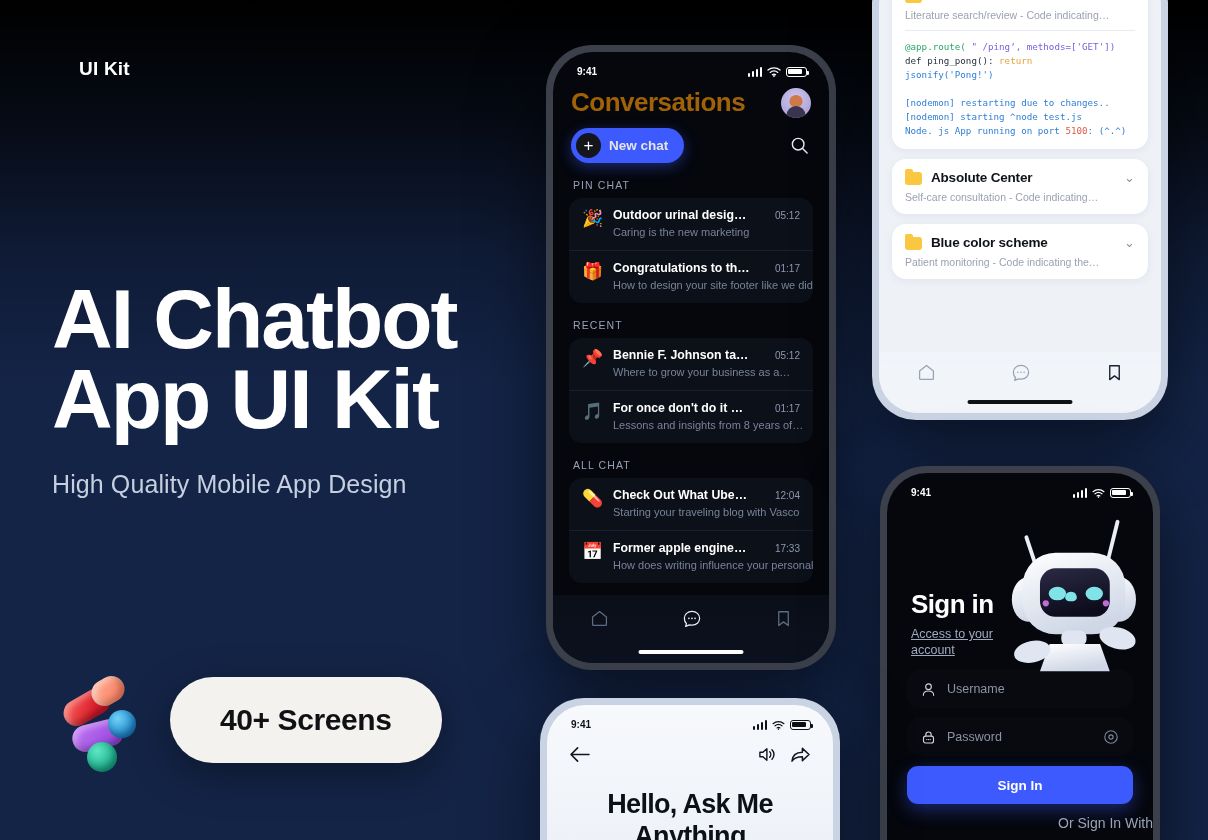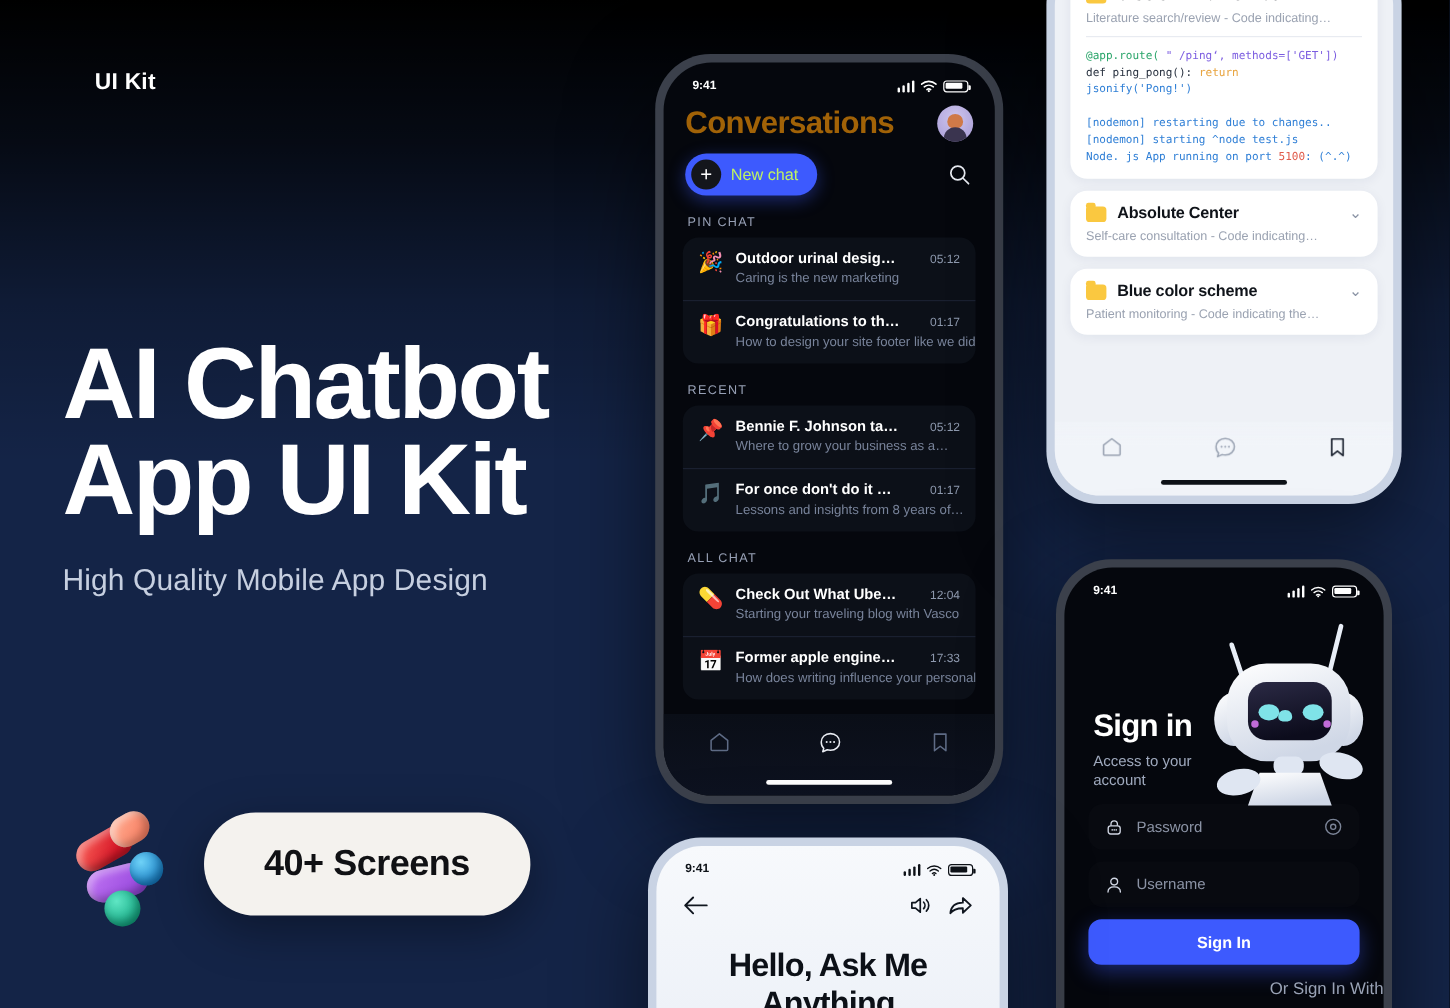--- a/index.html
+++ b/index.html
@@ -103,21 +103,21 @@
   .newchat{
     display:flex; align-items:center; gap:8px;
     background:#3d5afe; border-radius:30px; padding:5px 16px 5px 5px;
     box-shadow:0 4px 14px rgba(61,90,254,.4);
   }
   .newchat .plus{
     width:25px;height:25px;border-radius:50%;background:#14161c;
     display:flex;align-items:center;justify-content:center;color:#fff;font-size:17px;line-height:1;
     flex:none;
   }
-  .newchat span.lbl{ color:#bef264; font-size:13.5px; font-weight:normal;}
+  .newchat span.lbl{ color:#e5e5e5; font-size:13.5px; font-weight:bold;}
   .sec-head{ color:#97a0b5; font-size:10.5px; letter-spacing:1.1px; padding:16px 20px 7px;}
   .chat-card{ margin:0 16px; background:#0c1018; border-radius:13px; overflow:hidden;}
   .chat-row{ display:flex; gap:11px; padding:10px 13px; align-items:flex-start;}
   .chat-row + .chat-row{ border-top:1px solid #1a2030;}
   .emo{ font-size:17px; line-height:1.3; flex:none; width:20px; text-align:center;}
   .chat-body{ flex:1; min-width:0;}
   .chat-top{ display:flex; justify-content:space-between; gap:8px; align-items:baseline;}
   .chat-title{ color:#fff; font-size:12.3px; font-weight:bold; white-space:nowrap; overflow:hidden; text-overflow:ellipsis;}
   .chat-time{ color:#8e99ae; font-size:10px; flex:none;padding-left:16px;}
   .chat-snip{ color:#78839a; font-size:11px; margin-top:3px; white-space:nowrap; overflow:hidden; text-overflow:ellipsis;}
@@ -165,21 +165,21 @@
   }
   .homebar-dark{ position:absolute; bottom:9px; left:50%; transform:translateX(-50%);
     width:105px; height:4px; border-radius:3px; background:#0d1117;}
 
   
   #phone-signin{ left:880px; top:466px; width:280px; height:430px; }
   .signin-wrap{ position:relative; height:100%; color:#fff;}
   .signin-hero{ position:relative; height:168px;}
   .signin-txt{ position:absolute; left:24px; bottom:12px; z-index:2;}
   .signin-txt h2{ font-size:26px; font-weight:bold; letter-spacing:-.6px;}
-  .signin-txt p{ font-size:12.5px; color:#9fa9bd; margin-top:6px; line-height:1.28; max-width:108px;}
+  .signin-txt p{ font-size:12.5px; color:#9fa9bd; margin-top:6px; line-height:1.28; max-width:108px;text-decoration:underline;}
   .robot{ position:absolute; right:4px; bottom:-6px; width:156px; height:160px;}
   .field{
     margin:0 20px 10px; background:#080a10; border-radius:12px; height:38px;
     display:flex; align-items:center; gap:11px; padding:0 14px;
   }
   .field .ph{ color:#8b93a5; font-size:12.5px; flex:1;}
   .btn-signin{
     margin:4px 20px 0; background:#3d5afe; border-radius:11px; height:38px;
     display:flex; align-items:center; justify-content:center;
     color:#fff; font-size:13.5px; font-weight:bold;
@@ -438,39 +438,39 @@
             <circle cx="116" cy="90" r="3.2" fill="#c06bd8"></circle>
             <rect x="70" y="118" width="26" height="16" rx="7" fill="#dfe6f2"></rect>
             <path d="M58 132h52l10 28H48l10-28Z" fill="url(#rb)"></path>
             <ellipse cx="40" cy="140" rx="19" ry="11" fill="#dfe6f2" transform="rotate(-12 40 140)"></ellipse>
             <ellipse cx="128" cy="126" rx="19" ry="11" fill="#dfe6f2" transform="rotate(14 128 126)"></ellipse>
           </svg>
         </div>
 
         <div class="field">
           <svg width="15" height="15" viewBox="0 0 18 18" fill="none">
+            <circle cx="9" cy="5.6" r="3.4" stroke="#cfd5e2" stroke-width="1.35"></circle>
+            <path d="M2.8 16c0-3.4 2.8-5.2 6.2-5.2s6.2 1.8 6.2 5.2" stroke="#cfd5e2" stroke-width="1.35" stroke-linecap="round"></path>
+          </svg>
+          <span class="ph">Username</span>
+        </div>
+
+        <div class="field">
+          <svg width="15" height="15" viewBox="0 0 18 18" fill="none">
             <rect x="3" y="7.4" width="12" height="8.2" rx="2.4" stroke="#cfd5e2" stroke-width="1.35"></rect>
             <path d="M5.8 7.4V5.6a3.2 3.2 0 0 1 6.4 0v1.8" stroke="#cfd5e2" stroke-width="1.35"></path>
             <circle cx="7" cy="11.5" r="0.8" fill="#cfd5e2"></circle>
               <circle cx="9" cy="11.5" r="0.8" fill="#cfd5e2"></circle>
               <circle cx="11" cy="11.5" r="0.8" fill="#cfd5e2"></circle>
           </svg>
           <span class="ph">Password</span>
           <svg width="16" height="16" viewBox="0 0 18 18" fill="none">
             <circle cx="9" cy="9" r="7" stroke="#7b8497" stroke-width="1.3"></circle>
             <circle cx="9" cy="9" r="2.4" stroke="#7b8497" stroke-width="1.3"></circle>
           </svg>
-        </div>
-
-        <div class="field">
-          <svg width="15" height="15" viewBox="0 0 18 18" fill="none">
-            <circle cx="9" cy="5.6" r="3.4" stroke="#cfd5e2" stroke-width="1.35"></circle>
-            <path d="M2.8 16c0-3.4 2.8-5.2 6.2-5.2s6.2 1.8 6.2 5.2" stroke="#cfd5e2" stroke-width="1.35" stroke-linecap="round"></path>
-          </svg>
-          <span class="ph">Username</span>
         </div>
 
         <div class="btn-signin">Sign In</div>
         <div class="or-txt">Or Sign In With</div>
       </div>
     </div>
   </div>
 
   <div class="phone frame-light" id="phone-ask">
     <div class="screen-light" style="background:linear-gradient(180deg,#f7f9fc,#e9eef6)">

